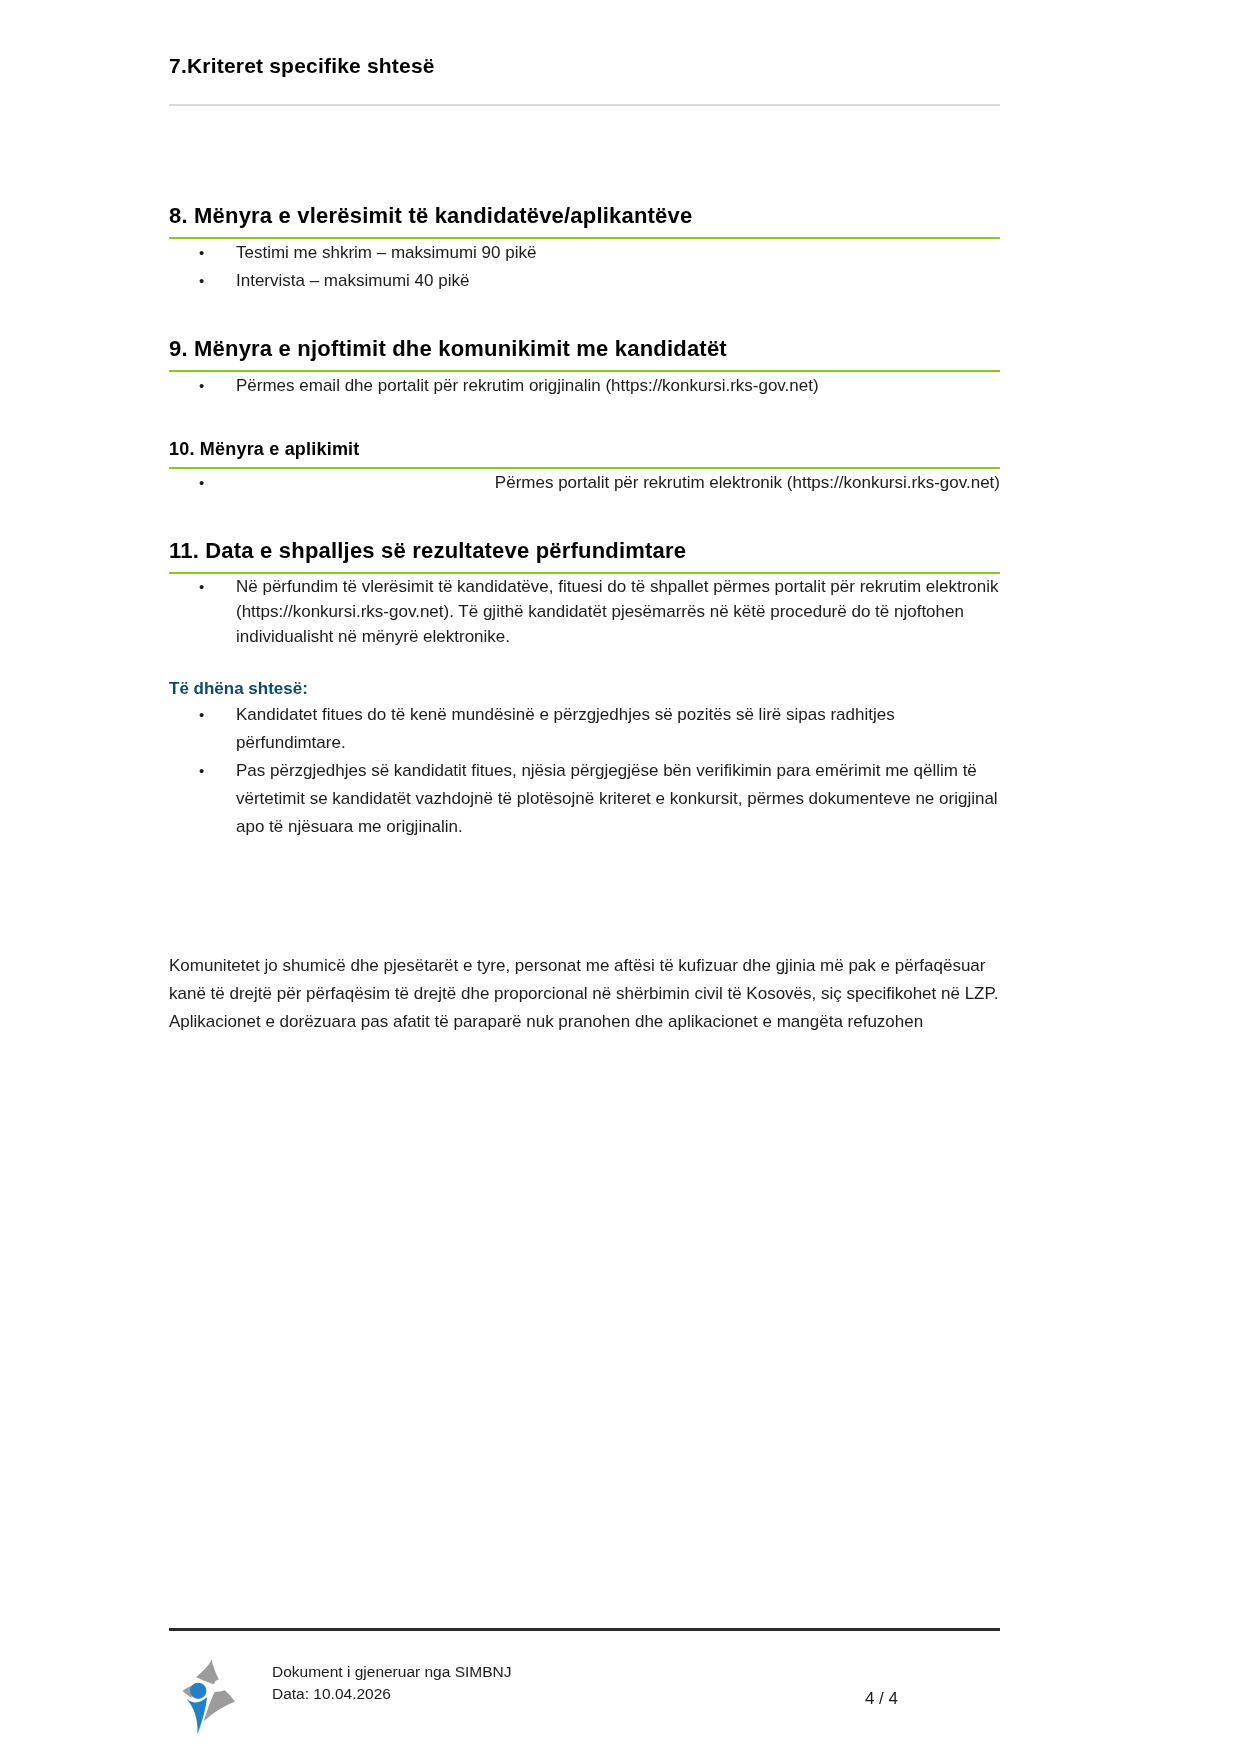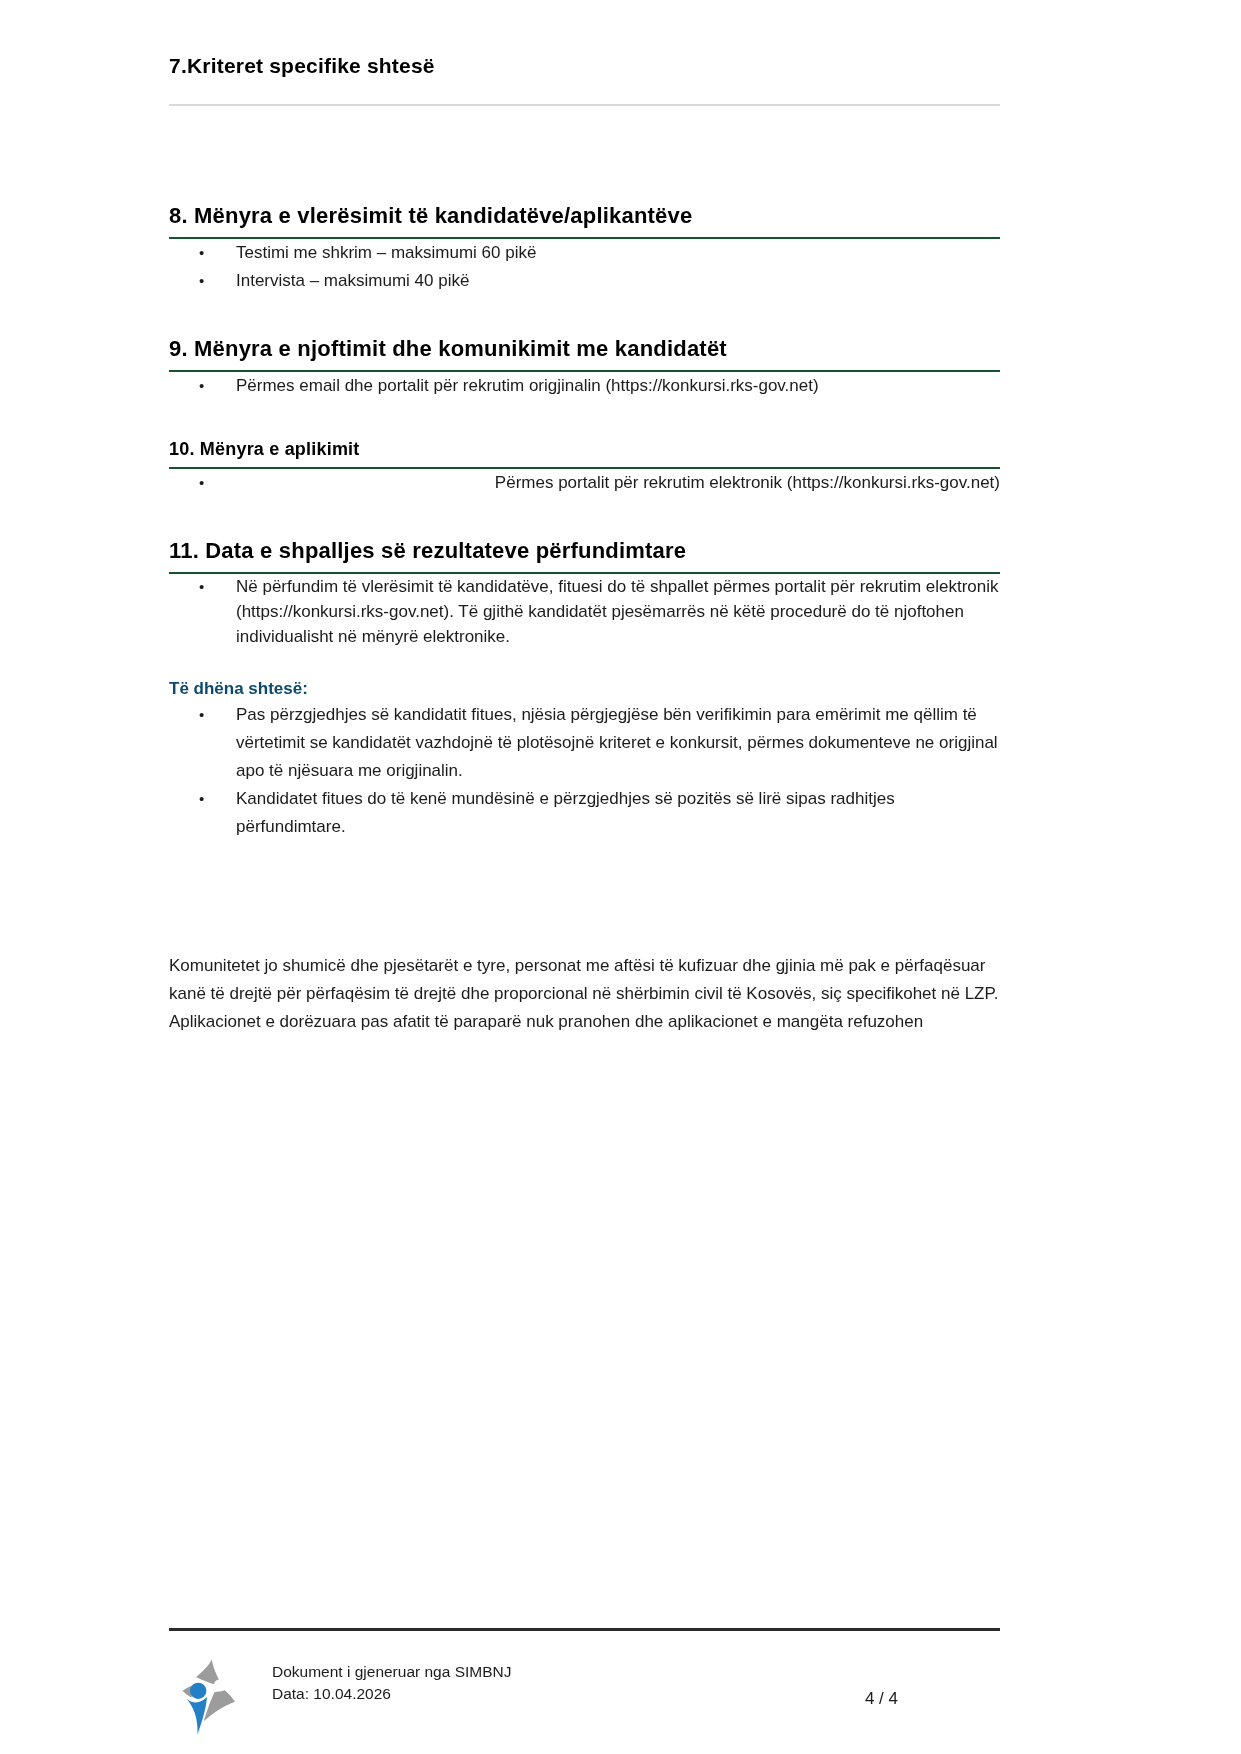--- a/index.html
+++ b/index.html
@@ -34,21 +34,21 @@
     height: 2px;
     background: #d9d9d9;
     margin-top: 24px;
   }
   .sec-heading {
     margin: 0;
     font-size: 22px;
     line-height: 28px;
     font-weight: 700;
     color: #000;
-    border-bottom: 2px solid #14532d;
+    border-bottom: 2px solid #84cc16;
     padding-bottom: 7px;
     letter-spacing: 0.2px;
   }
   .sec-heading.small {
     font-size: 18px;
     line-height: 22px;
   }
   .mt-sec8  { margin-top: 96px; }
   .mt-sec9  { margin-top: 40px; }
   .mt-sec10 { margin-top: 38px; }
@@ -134,43 +134,43 @@
 <body>
 
 <div class="page">
   <div class="content">
 
     <h1 class="sec7-title">7.Kriteret specifike shtesë</h1>
     <div class="rule"></div>
 
     <h2 class="sec-heading mt-sec8">8. Mënyra e vlerësimit të kandidatëve/aplikantëve</h2>
     <ul class="bullets mt-list8">
-      <li>Testimi me shkrim – maksimumi 60 pikë</li>
+      <li>Testimi me shkrim – maksimumi 90 pikë</li>
       <li>Intervista – maksimumi 40 pikë</li>
     </ul>
 
     <h2 class="sec-heading mt-sec9">9. Mënyra e njoftimit dhe komunikimit me kandidatët</h2>
     <ul class="bullets mt-list9">
       <li>Përmes email dhe portalit për rekrutim origjinalin (https://konkursi.rks-gov.net)</li>
     </ul>
 
     <h2 class="sec-heading small mt-sec10">10. Mënyra e aplikimit</h2>
     <ul class="bullets mt-list10">
       <li>Përmes portalit për rekrutim elektronik (https://konkursi.rks-gov.net)</li>
     </ul>
 
     <h2 class="sec-heading mt-sec11">11. Data e shpalljes së rezultateve përfundimtare</h2>
     <ul class="bullets tight mt-list11">
       <li>Në përfundim të vlerësimit të kandidatëve, fituesi do të shpallet përmes portalit për rekrutim elektronik (https://konkursi.rks-gov.net). Të gjithë kandidatët pjesëmarrës në këtë procedurë do të njoftohen individualisht në mënyrë elektronike.</li>
     </ul>
 
     <p class="extra-title">Të dhëna shtesë:</p>
     <ul class="bullets mt-extra-list">
+      <li>Kandidatet fitues do të kenë mundësinë e përzgjedhjes së pozitës së lirë sipas radhitjes përfundimtare.</li>
       <li>Pas përzgjedhjes së kandidatit fitues, njësia përgjegjëse bën verifikimin para emërimit me qëllim të vërtetimit se kandidatët vazhdojnë të plotësojnë kriteret e konkursit, përmes dokumenteve ne origjinal apo të njësuara me origjinalin.</li>
-      <li>Kandidatet fitues do të kenë mundësinë e përzgjedhjes së pozitës së lirë sipas radhitjes përfundimtare.</li>
     </ul>
 
     <p class="closing">Komunitetet jo shumicë dhe pjesëtarët e tyre, personat me aftësi të kufizuar dhe gjinia më pak e përfaqësuar kanë të drejtë për përfaqësim të drejtë dhe proporcional në shërbimin civil të Kosovës, siç specifikohet në LZP. Aplikacionet e dorëzuara pas afatit të paraparë nuk pranohen dhe aplikacionet e mangëta refuzohen</p>
   </div>
 
   <div class="footer">
     <svg class="footer-logo" viewBox="0 0 100 120" xmlns="http://www.w3.org/2000/svg" aria-hidden="true">
 
       <path fill="#9c9c9c" d="M60,2 C62,16 70,32 78,44 C64,39 48,33 37,28 C46,20 56,11 60,2 Z"></path>
 

